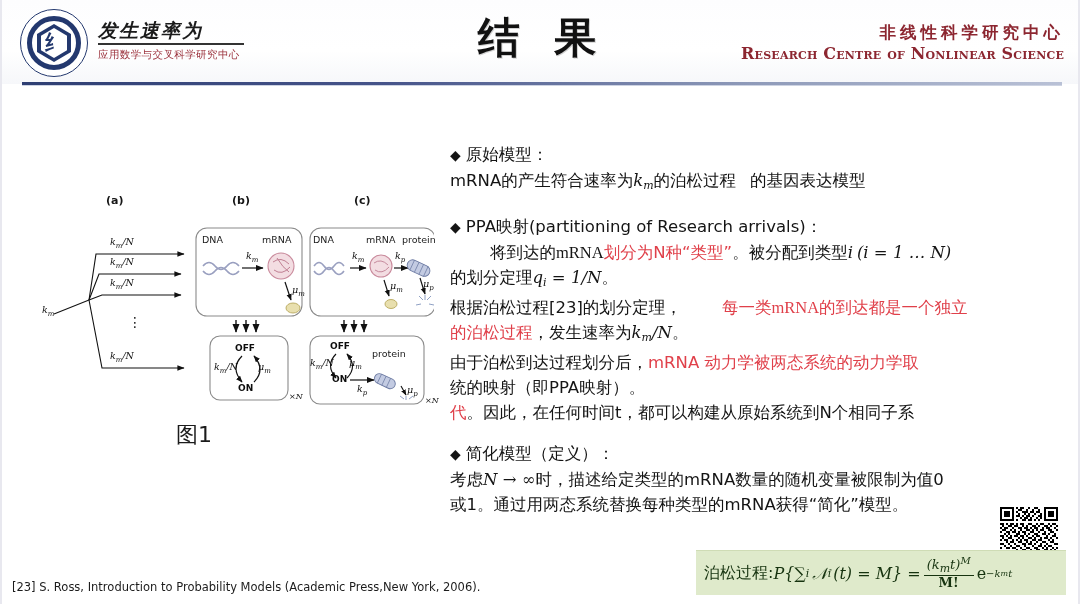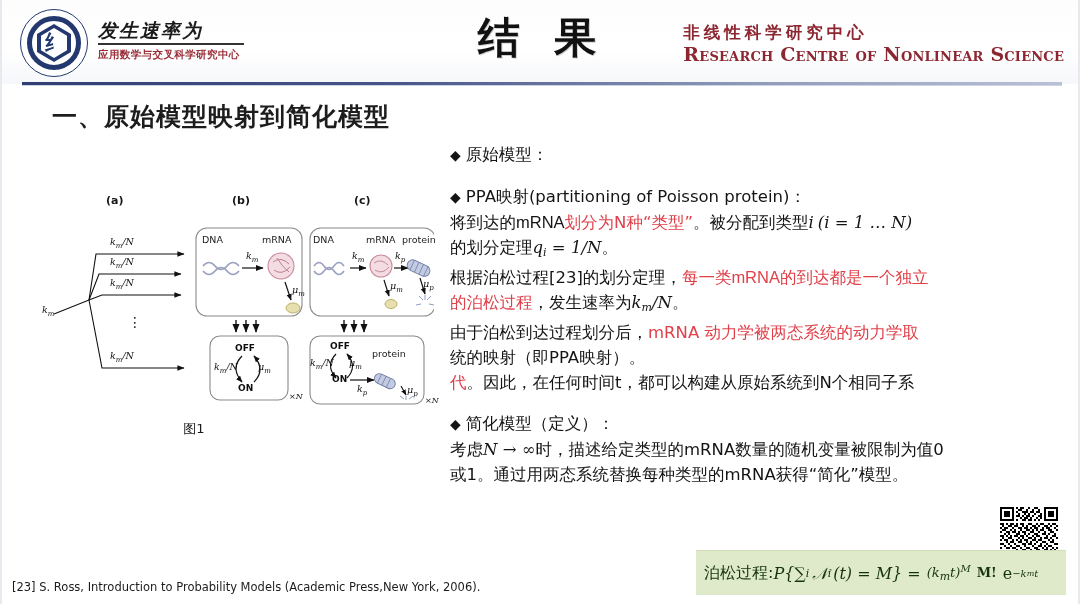--- a/index.html
+++ b/index.html
@@ -109,21 +109,21 @@
   }
   .univ-underline {
     width: 146px; height: 2px;
     background: #333333;
     margin-top: 1px;
   }
   .univ-sub {
     margin-top: 3px;
     font-family: "DejaVu Sans", sans-serif;
     font-size: 10.5px;
-    font-weight: bold;
+    font-weight: normal;
     color: #9a2f3a;
     letter-spacing: 0.4px;
     white-space: nowrap;
   }
 
   .slide-heading {
     position: absolute;
     left: 440px; top: 8px;
     width: 200px;
     text-align: center;
@@ -132,33 +132,34 @@
     font-weight: bold;
     color: #111111;
     letter-spacing: 10px;
     line-height: 60px;
     text-shadow: 1px 1px 0 rgba(0,0,0,.18);
   }
 
   .centre-block {
     position: absolute;
     right: 18px; top: 22px;
+    text-align: right;
   }
   .centre-cn {
     font-family: "DejaVu Sans", sans-serif;
     font-size: 16.5px;
     font-weight: bold;
     color: #8c2630;
     letter-spacing: 4px;
     line-height: 22px;
     white-space: nowrap;
   }
   .centre-en {
     font-family: "DejaVu Serif", serif;
-    font-size: 19px;
+    font-size: 16px;
     font-weight: bold;
     font-variant: small-caps;
     color: #8c2630;
     letter-spacing: 0.2px;
     line-height: 20px;
     white-space: nowrap;
   }
 
   
   .section-title {
@@ -207,21 +208,21 @@
     font-weight: bold;
     color: #0d0d0d;
     white-space: nowrap;
   }
   .fig-caption {
     position: absolute;
     left: 42px; top: 420px;
     width: 300px;
     text-align: center;
     font-family: "DejaVu Sans", sans-serif;
-    font-size: 13px;
+    font-size: 22px;
     color: #1b1b1b;
   }
 
   
   .body-col {
     position: absolute;
     left: 448px; top: 142px;
     width: 610px;
     font-family: "DejaVu Sans", sans-serif;
     font-size: 16.5px;
@@ -230,21 +231,22 @@
   }
   .blk { margin-bottom: 16px; }
   .bullet-line { white-space: nowrap; }
   .dia { font-size: 14px; margin-right: 5px; }
   .red { color: #e0404a; }
   .mi {
     font-family: "DejaVu Serif", serif;
     font-style: italic;
   }
   .mr {
-    font-family: Liberation Sans, sans-serif;
+    font-family: Liberation Serif, serif;
+    margin-left: 40px;
   }
   .sub {
     font-size: 11px;
     vertical-align: -3px;
     font-family: "DejaVu Serif", serif;
     font-style: italic;
   }
 
   
   .qr {
@@ -279,21 +281,21 @@
     font-family: "DejaVu Serif", serif;
     font-size: 16px;
     font-style: italic;
     color: #16330f;
     white-space: nowrap;
     display: inline-flex;
     align-items: center;
   }
   .frac {
     display: inline-flex;
-    flex-direction: row;
+    flex-direction: column;
     align-items: center;
     vertical-align: middle;
     margin: 16px 3px;
     line-height: 1.05;
   }
   .frac .num { font-size: 13px; padding: 0 3px; }
   .frac .bar { width: 100%; height: 1.4px; background: #16330f; }
   .frac .den { font-size: 13px; font-style: normal; font-weight: bold; padding: 0 3px; }
   .sup { font-size: 10px; vertical-align: super; }
 
@@ -333,21 +335,20 @@
 
     <div class="centre-block">
       <div class="centre-cn">非线性科学研究中心</div>
       <div class="centre-en">Research Centre of Nonlinear Science</div>
     </div>
 
     <div class="header-rule"></div>
     <div class="header-rule-2"></div>
   </div>
 
-  <div class="section-title">一、原始模型映射到简化模型</div>
 
   <div class="figure-wrap">
     <svg width="390" height="215" viewBox="0 0 390 215">
       <defs>
         <marker id="ah" markerWidth="7" markerHeight="7" refX="6" refY="2.6" orient="auto">
           <path d="M0,0 L6.5,2.6 L0,5.2 z" fill="#111"></path>
         </marker>
         <marker id="ahs" markerWidth="6" markerHeight="6" refX="5" refY="2.2" orient="auto">
           <path d="M0,0 L5.5,2.2 L0,4.4 z" fill="#111"></path>
         </marker>
@@ -460,25 +461,28 @@
   </div>
 
   <div class="fig-caption">图1</div>
 
   <div class="body-col">
 
     <div class="blk">
       <div class="bullet-line">
         <span class="dia">◆</span><span>原始模型：</span>
       </div>
+      <div class="bullet-line">
+        <span>mRNA的产生符合速率为</span><span class="mi">k</span><span class="sub">m</span><span>的泊松过程</span><span style="display:inline-block;width:14px"></span><span>的基因表达模型</span>
+      </div>
     </div>
 
     <div class="blk">
       <div class="bullet-line">
-        <span class="dia">◆</span><span>PPA映射(partitioning of Poisson protein)：</span>
+        <span class="dia">◆</span><span>PPA映射(partitioning of Research arrivals)：</span>
       </div>
       <div class="bullet-line">
         <span class="mr">将到达的mRNA</span><span class="red">划分为N种“类型”</span><span>。被分配到类型</span><span class="mi">i</span><span class="mi" style="margin-left:4px">(i = 1 … N)</span>
       </div>
       <div class="bullet-line">
         <span>的划分定理</span><span class="mi">q</span><span class="sub">i</span><span class="mi"> = 1/N</span><span>。</span>
       </div>
       <div class="bullet-line">
         <span>根据泊松过程[23]的划分定理，</span><span class="red mr">每一类mRNA的到达都是一个独立</span>
       </div>

